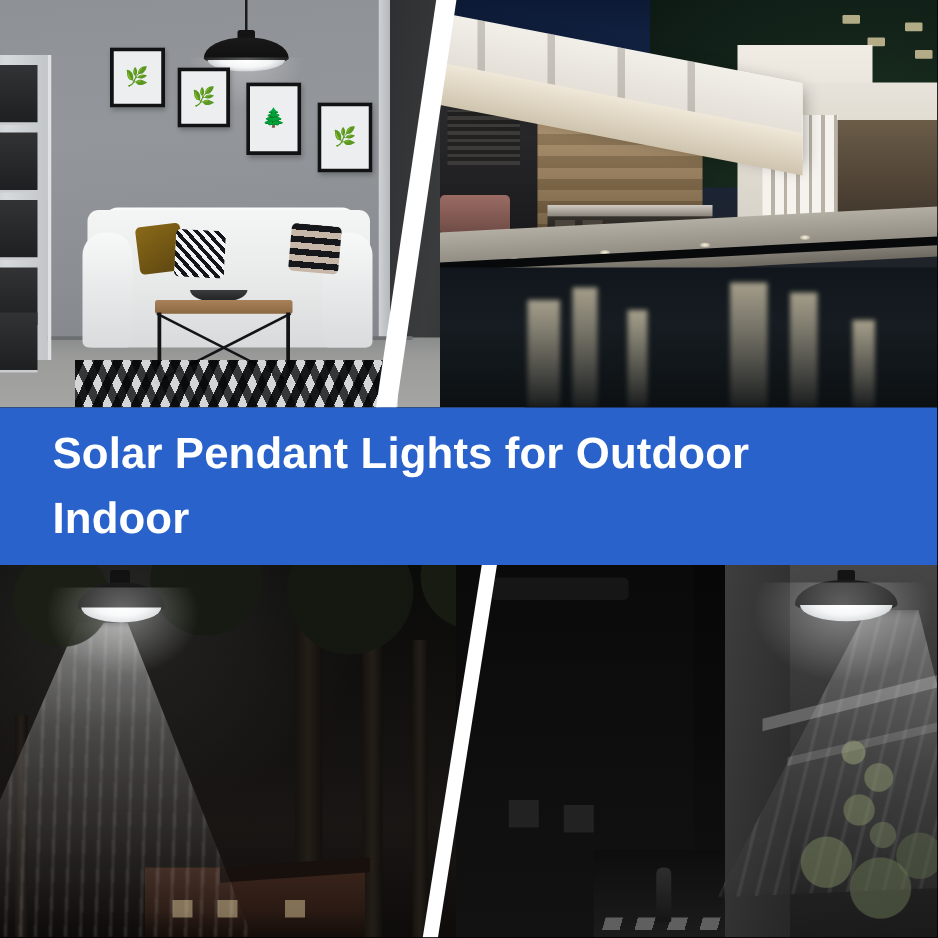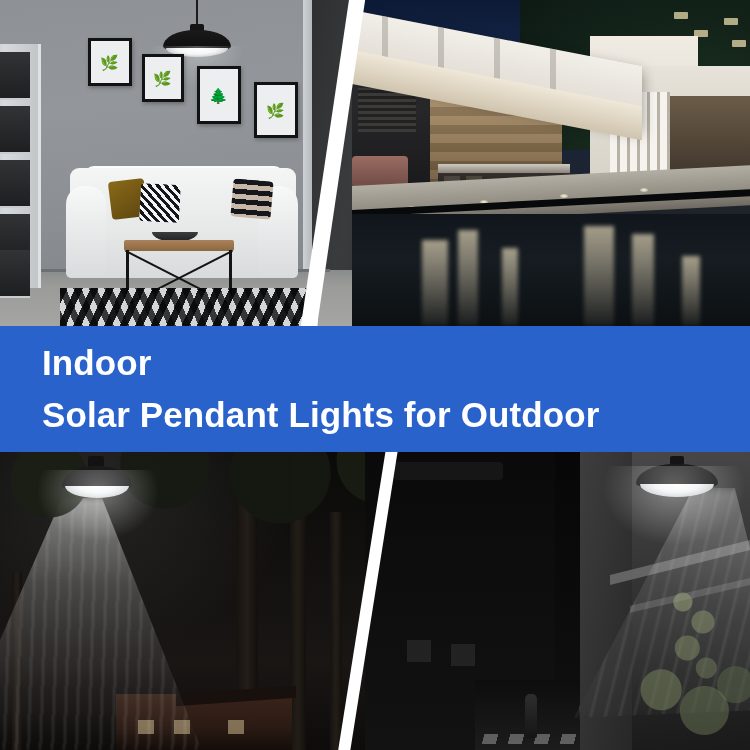--- a/index.html
+++ b/index.html
@@ -570,22 +570,22 @@
         <div class="refl r4"></div>
         <div class="refl r5"></div>
         <div class="refl r6"></div>
       </div>
     </div>
 
     <div class="divider-top" style="background: rgb(255, 255, 255);"></div>
   </div>
 
   <div class="banner" style="background: rgb(42, 98, 204);">
+    <div class="banner-line" style="color: rgb(255, 255, 255);">Solar Pendant Lights for Outdoor</div>
     <div class="banner-line" style="color: rgb(255, 255, 255);">Indoor</div>
-    <div class="banner-line" style="color: rgb(255, 255, 255);">Solar Pendant Lights for Outdoor</div>
   </div>
 
   <div class="bottom-half">
 
     <div class="scene-forest">
       <div class="tree t1"></div>
       <div class="tree t2"></div>
       <div class="tree t3"></div>
       <div class="tree t4"></div>
       <div class="forest-house">

